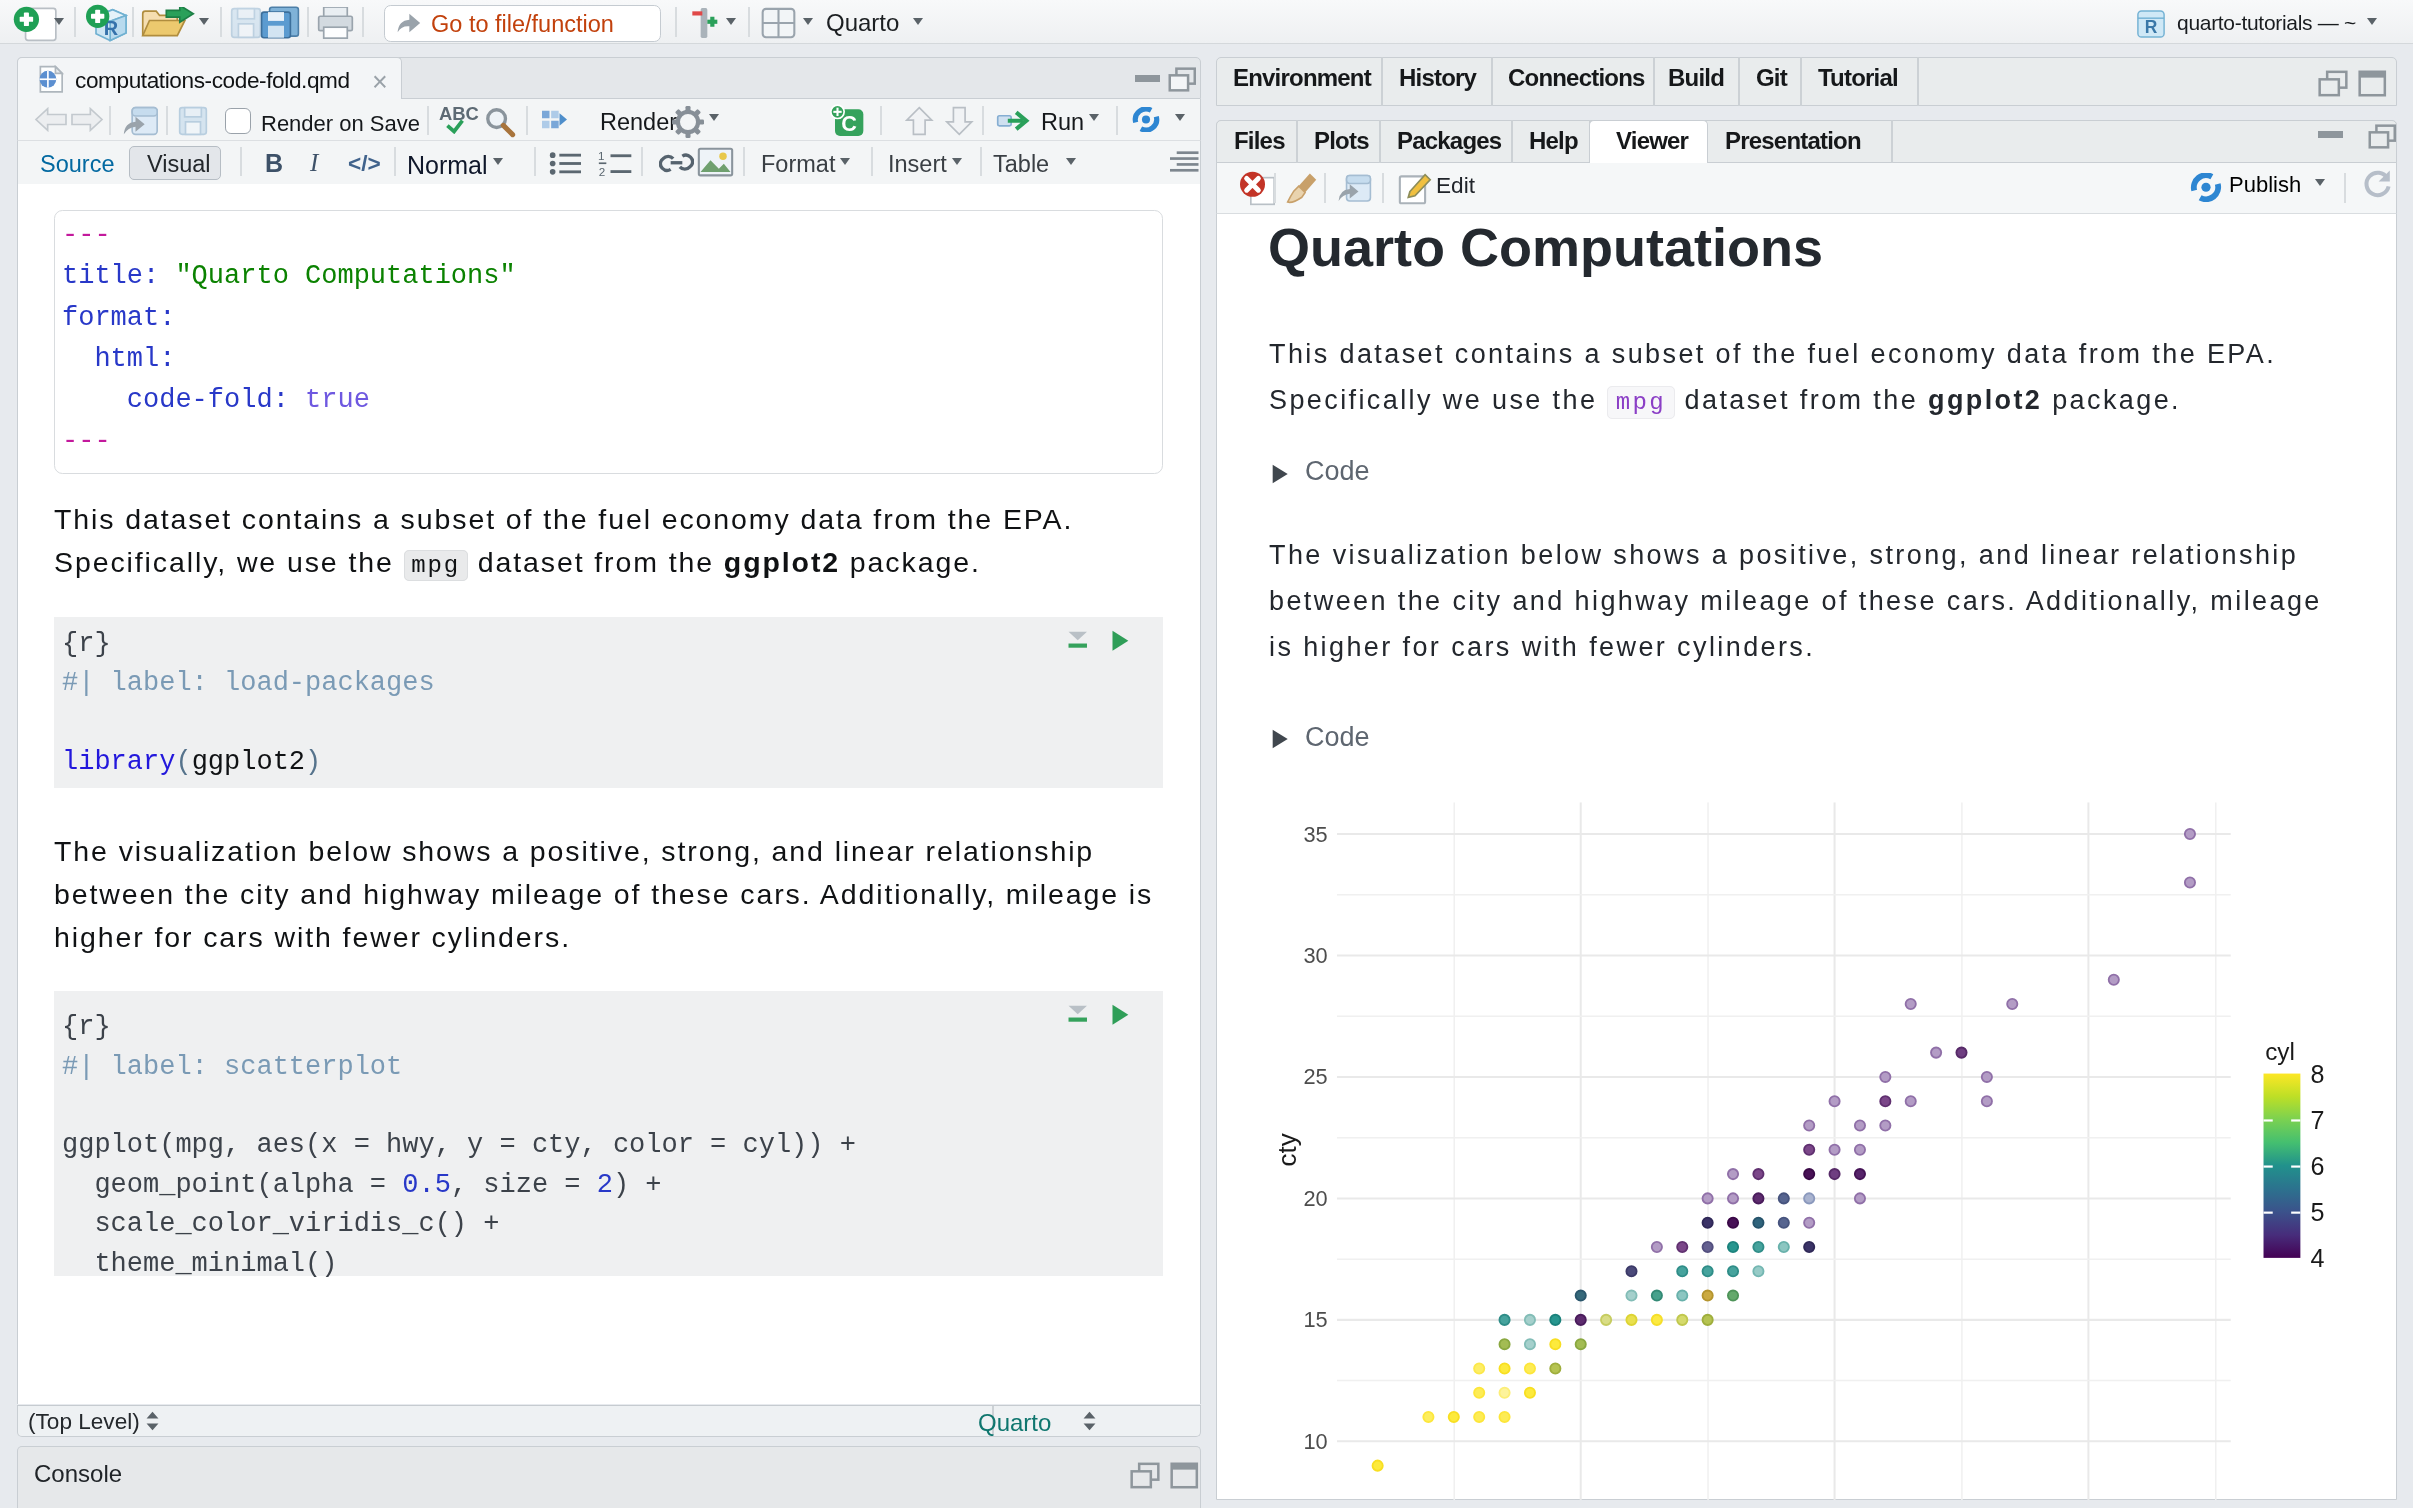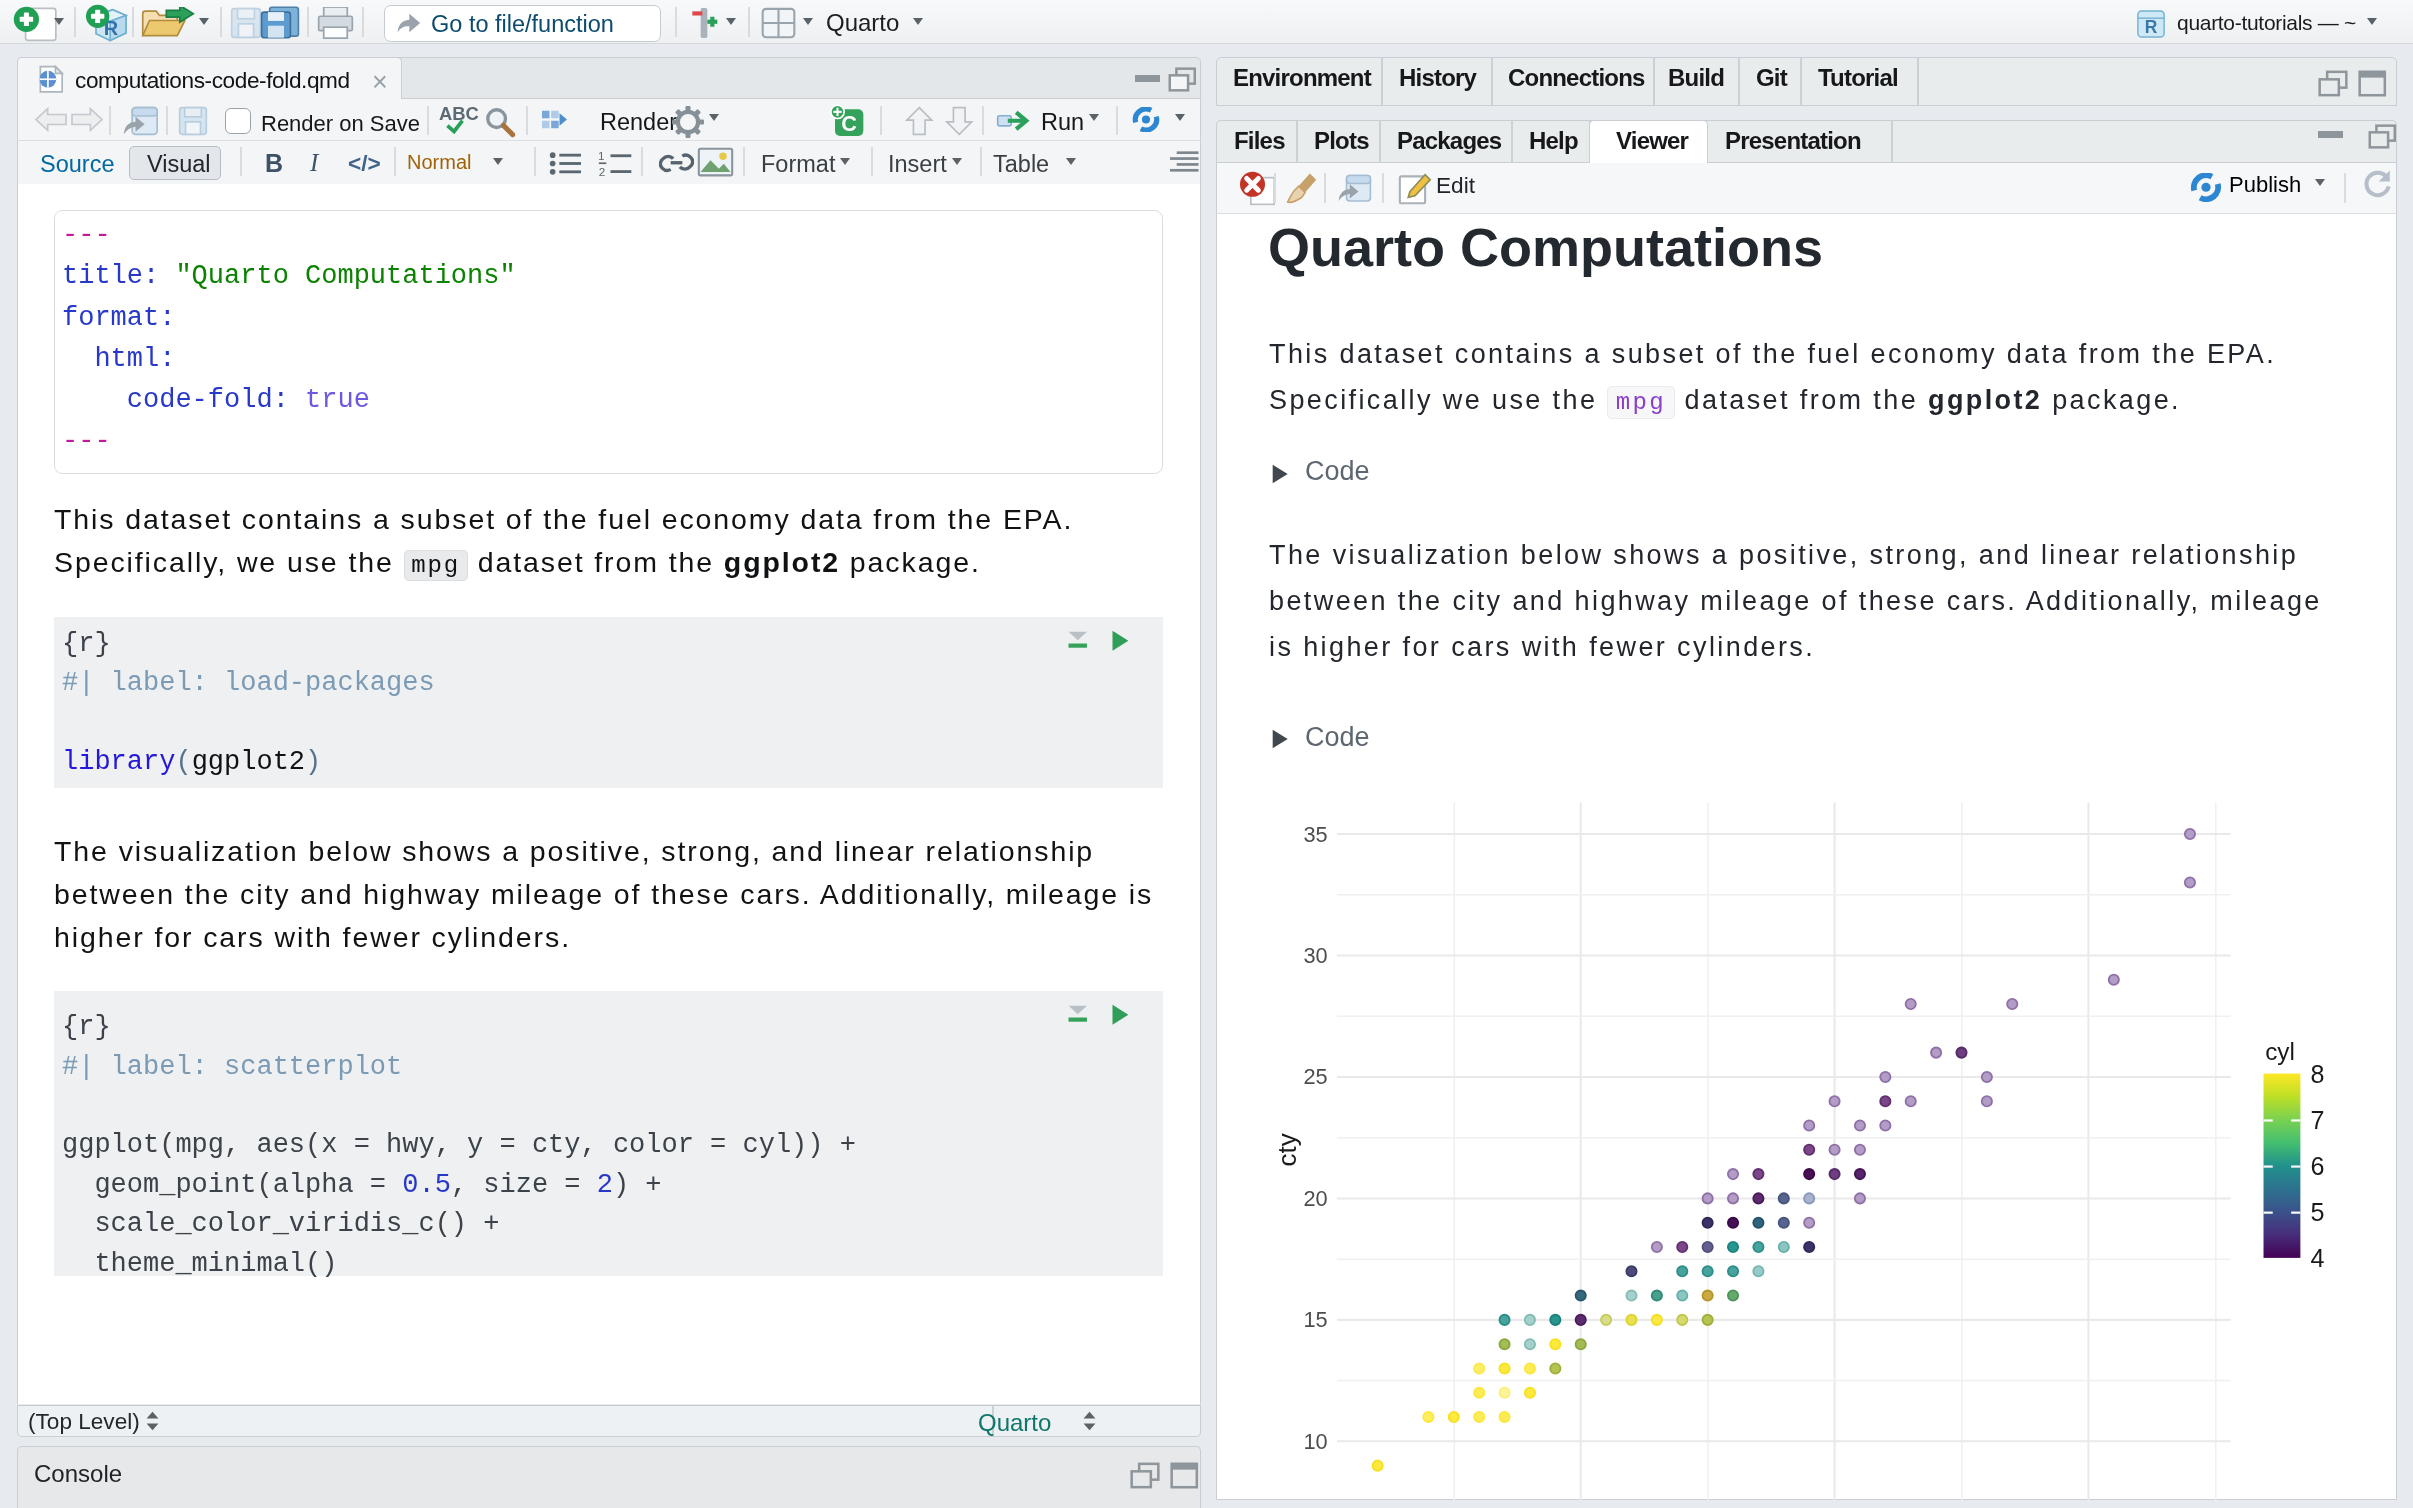--- a/index.html
+++ b/index.html
@@ -67,21 +67,21 @@
 <svg class="abs" style="left:317px;top:6.7px" width="37" height="32" viewBox="0 0 44 38">
  <rect x="8" y="0" width="28" height="12" fill="#e9eef2" stroke="#9aa4ad" stroke-width="2"></rect>
  <rect x="2" y="11" width="40" height="17" rx="2" fill="#d3dae0" stroke="#9aa4ad" stroke-width="2"></rect>
  <rect x="8" y="24" width="28" height="13" fill="#fcfdfe" stroke="#9aa4ad" stroke-width="2"></rect>
 </svg>
 <div class="abs tsep" style="left:362px"></div>
 <div class="abs" style="left:384px;top:5px;width:277px;height:37px;background:#fff;border:1.7px solid #c5cbd1;border-radius:6.7px"></div>
 <svg class="abs" style="left:396px;top:11.7px" width="25" height="22" viewBox="0 0 30 26">
  <path d="M2 24 Q3 10 16 9 L16 2 L29 13 L16 24 L16 17 Q7 16 2 24 Z" fill="#9aa3ab"></path>
 </svg>
-<div class="abs" style="left:431px;top:11px;font-size:23.5px;color:#0c4a6e">Go to file/function</div>
+<div class="abs" style="left:431px;top:11px;font-size:23.5px;color:#c2410c">Go to file/function</div>
 <div class="abs tsep" style="left:675px"></div>
 <svg class="abs" style="left:689px;top:5.9px" width="30" height="34" viewBox="0 0 36 40">
  <rect x="14" y="2" width="8" height="36" rx="2" fill="#aab3ba"></rect>
  <rect x="4" y="6" width="12" height="5" fill="#e04848"></rect>
  <rect x="22" y="16" width="12" height="5" fill="#2aa05a"></rect>
     <rect x="25.5" y="12.5" width="5" height="12" fill="#2aa05a"></rect>
 </svg>
 <div class="abs caret" style="left:726px;top:18.4px"></div>
 <div class="abs tsep" style="left:748px"></div>
 <svg class="abs" style="left:761px;top:6.7px" width="35" height="32" viewBox="0 0 42 38">
@@ -201,21 +201,21 @@
 
 <div class="abs" style="left:17px;top:141px;width:1184px;height:44px;background:#f3f5f6;border-left:1.7px solid #c9ced3;border-right:1.7px solid #c9ced3;border-bottom:1.7px solid #ccd1d5"></div>
 <div class="abs" style="left:40px;top:151px;font-size:23.5px;color:#0369a1">Source</div>
 <div class="abs" style="left:129px;top:146px;width:92px;height:34px;background:#e3e6ea;border:1.7px solid #b6bdc4;border-radius:5px"></div>
 <div class="abs" style="left:147px;top:151px;font-size:23.5px;color:#23272b">Visual</div>
 <div class="abs tsep" style="left:240px;top:147px;height:28.5px"></div>
 <div class="abs" style="left:265px;top:149px;font-size:25px;font-weight:bold;color:#3d5168">B</div>
 <div class="abs" style="left:310px;top:149px;font-size:25px;font-style:italic;color:#3d5168;font-family:'Liberation Serif',serif">I</div>
 <div class="abs" style="left:348px;top:151px;font-size:22.6px;font-weight:bold;color:#41638c">&lt;/&gt;</div>
 <div class="abs tsep" style="left:394px;top:147px;height:28.5px"></div>
-<div class="abs" style="left:407px;top:151px;font-size:20px;color:#a16207">Normal</div>
+<div class="abs" style="left:407px;top:151px;font-size:25px;color:#0f172a">Normal</div>
 <div class="abs caret" style="left:493px;top:158px"></div>
 <div class="abs tsep" style="left:534px;top:147px;height:28.5px"></div>
 <svg class="abs" style="left:549px;top:151px" width="34" height="25" viewBox="0 0 40 30">
  <g fill="#5b6770">
       <circle cx="4" cy="5" r="3.4"></circle>
       <circle cx="4" cy="15" r="3.4"></circle>
       <circle cx="4" cy="25" r="3.4"></circle>
     </g>
  <g stroke="#5b6770" stroke-width="3.4">
       <line x1="12" y1="5" x2="38" y2="5"></line>

